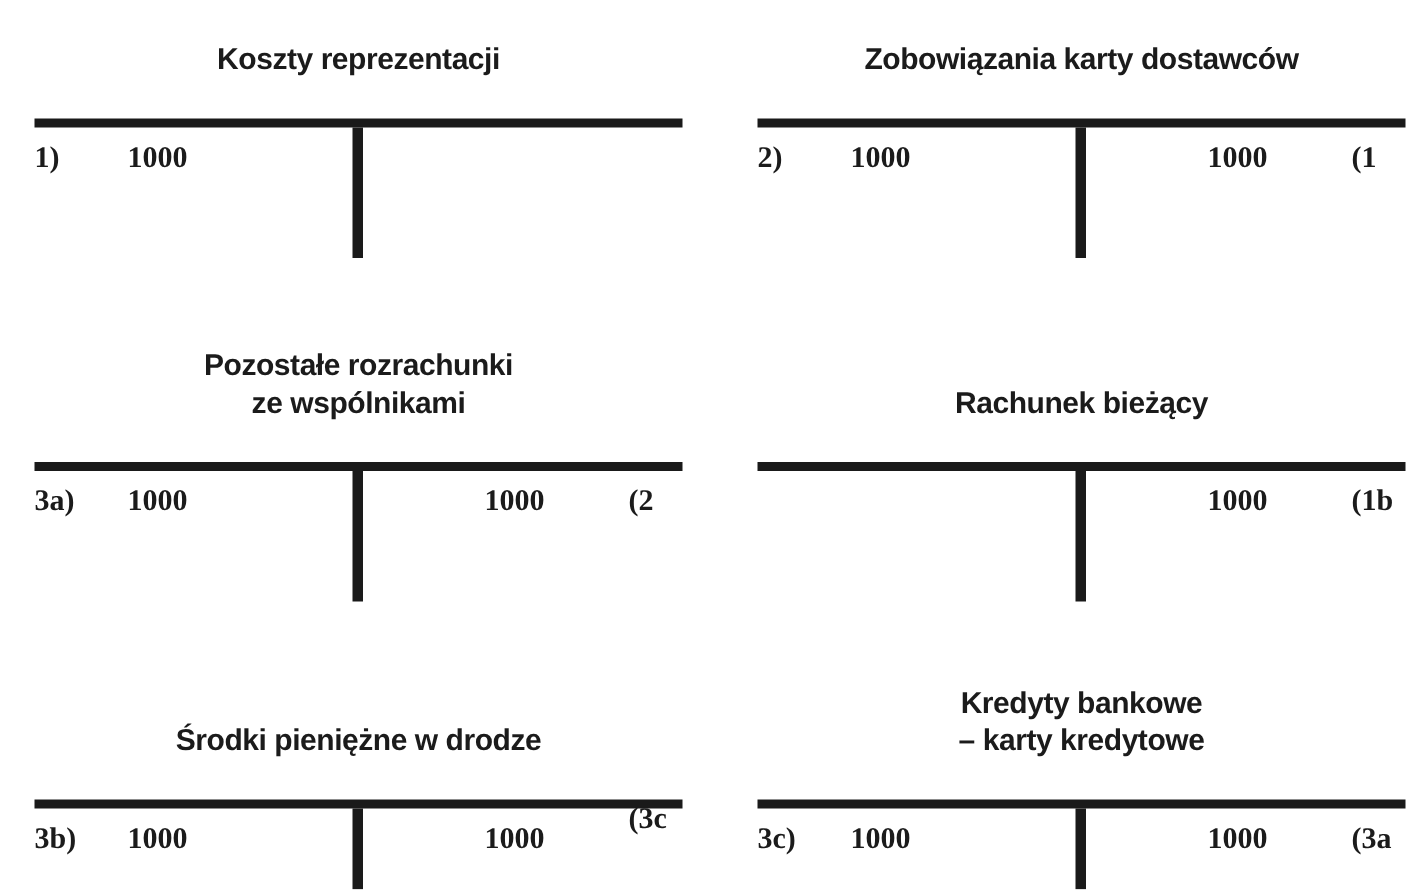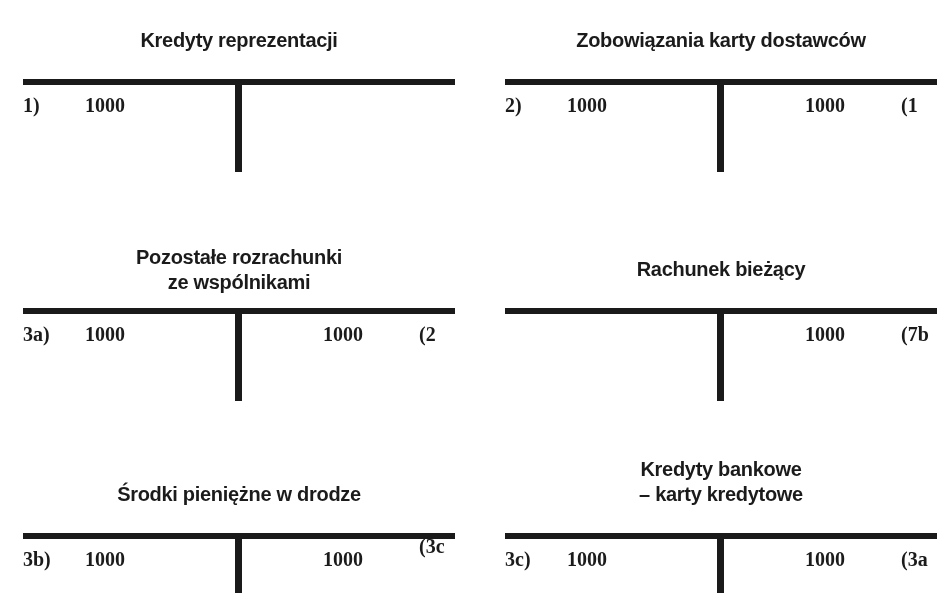--- a/index.html
+++ b/index.html
@@ -71,58 +71,58 @@
   .e-dr-amt  { left: 62px;  text-align: left; }
   .e-cr-amt  { left: 300px; text-align: left; }
   .e-cr-ref  { left: 396px; text-align: left; }
 </style>
 </head>
 <body>
 
 <div id="canvas">
 
   <div class="taccount" style="left:23px; top:28px;">
-    <div class="t-title" style="top:0px;">Kredyty reprezentacji</div>
+    <div class="t-title" style="top:0px;">Koszty reprezentacji</div>
     <div class="t-bar" style="top:51px;"></div>
     <div class="t-stem" style="left:212px; top:57px; height:87px;"></div>
     <div class="t-entry e-dr-ref" style="top:66px;">1)</div>
     <div class="t-entry e-dr-amt" style="top:66px;">1000</div>
     <div class="t-entry e-cr-amt" style="top:66px;"></div>
     <div class="t-entry e-cr-ref" style="top:66px;"></div>
   </div>
 
   <div class="taccount" style="left:505px; top:28px;">
     <div class="t-title" style="top:0px;">Zobowiązania karty dostawców</div>
     <div class="t-bar" style="top:51px;"></div>
     <div class="t-stem" style="left:212px; top:57px; height:87px;"></div>
     <div class="t-entry e-dr-ref" style="top:66px;">2)</div>
     <div class="t-entry e-dr-amt" style="top:66px;">1000</div>
     <div class="t-entry e-cr-amt" style="top:66px;">1000</div>
     <div class="t-entry e-cr-ref" style="top:66px;">(1</div>
   </div>
 
   <div class="taccount" style="left:23px; top:232px;">
-    <div class="t-title" style="top:13px;">Pozostałe rozrachunki
+    <div class="t-title" style="top:0px;">Pozostałe rozrachunki
 ze wspólnikami</div>
     <div class="t-bar" style="top:76px;"></div>
     <div class="t-stem" style="left:212px; top:82px; height:87px;"></div>
     <div class="t-entry e-dr-ref" style="top:91px;">3a)</div>
     <div class="t-entry e-dr-amt" style="top:91px;">1000</div>
     <div class="t-entry e-cr-amt" style="top:91px;">1000</div>
     <div class="t-entry e-cr-ref" style="top:91px;">(2</div>
   </div>
 
   <div class="taccount" style="left:505px; top:257px;">
     <div class="t-title" style="top:0px;">Rachunek bieżący</div>
     <div class="t-bar" style="top:51px;"></div>
     <div class="t-stem" style="left:212px; top:57px; height:87px;"></div>
     <div class="t-entry e-dr-ref" style="top:66px;"></div>
     <div class="t-entry e-dr-amt" style="top:66px;"></div>
     <div class="t-entry e-cr-amt" style="top:66px;">1000</div>
-    <div class="t-entry e-cr-ref" style="top:66px;">(7b</div>
+    <div class="t-entry e-cr-ref" style="top:66px;">(1b</div>
   </div>
 
   <div class="taccount" style="left:23px; top:482px;">
     <div class="t-title" style="top:0px;text-align:center;">Środki pieniężne w drodze</div>
     <div class="t-bar" style="top:51px;"></div>
     <div class="t-stem" style="left:212px; top:57px; height:54px;"></div>
     <div class="t-entry e-dr-ref" style="top:66px;text-align:right;">3b)</div>
     <div class="t-entry e-dr-amt" style="top:66px;">1000</div>
     <div class="t-entry e-cr-amt" style="top:66px;">1000</div>
     <div class="t-entry e-cr-ref" style="top:53px;">(3c</div>

